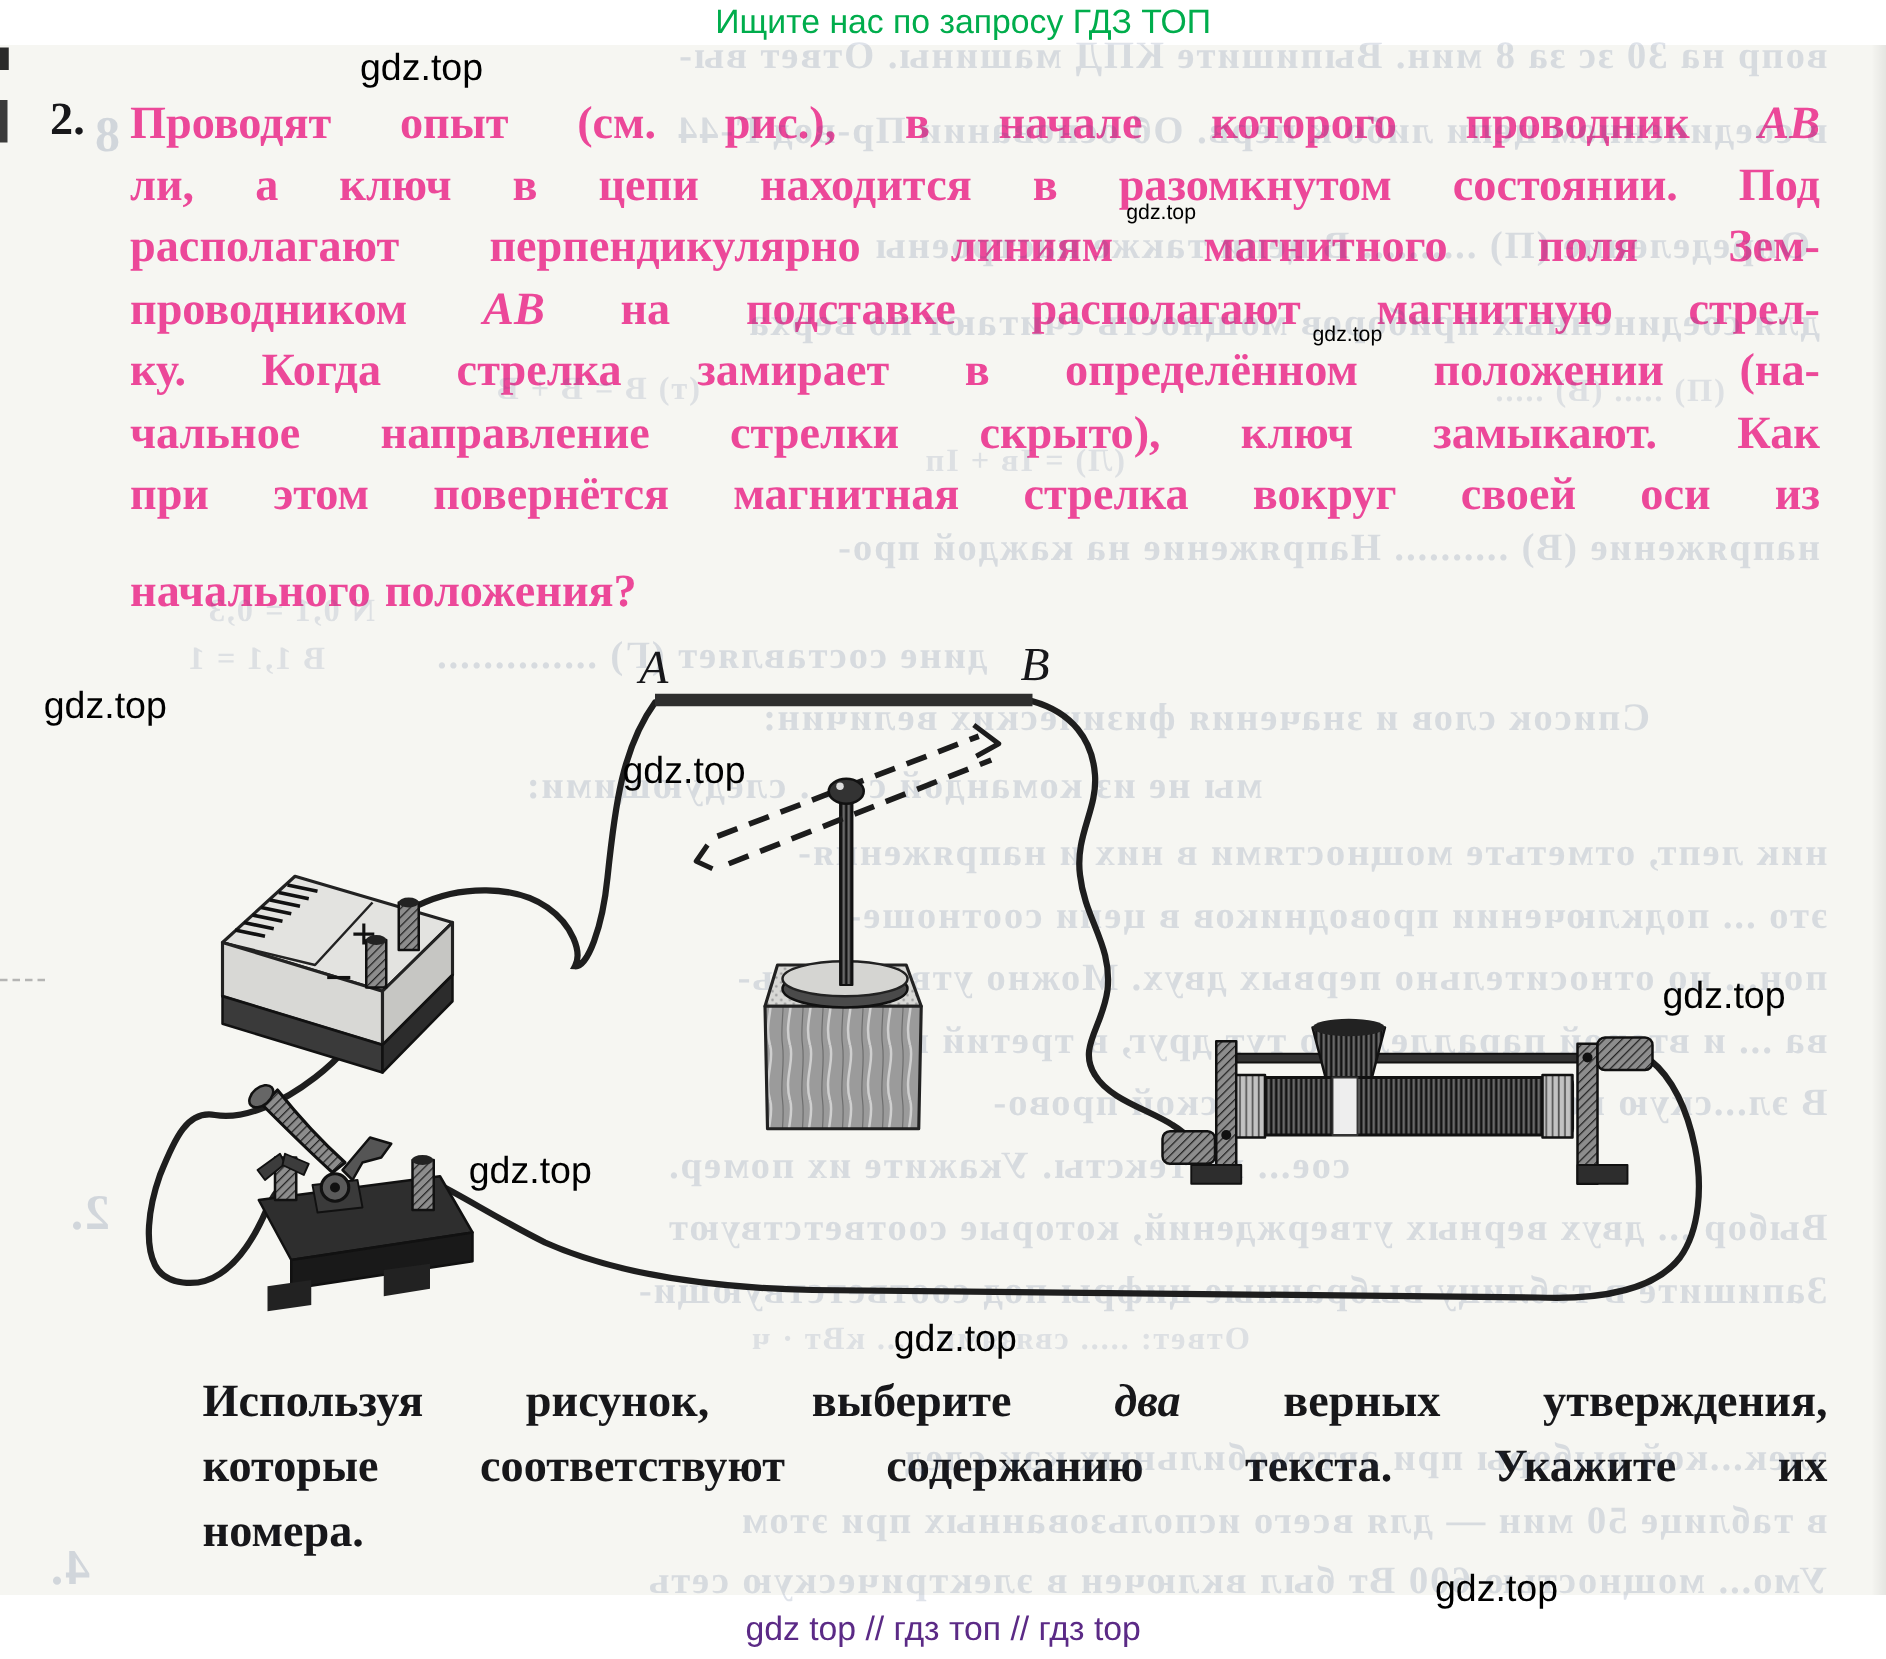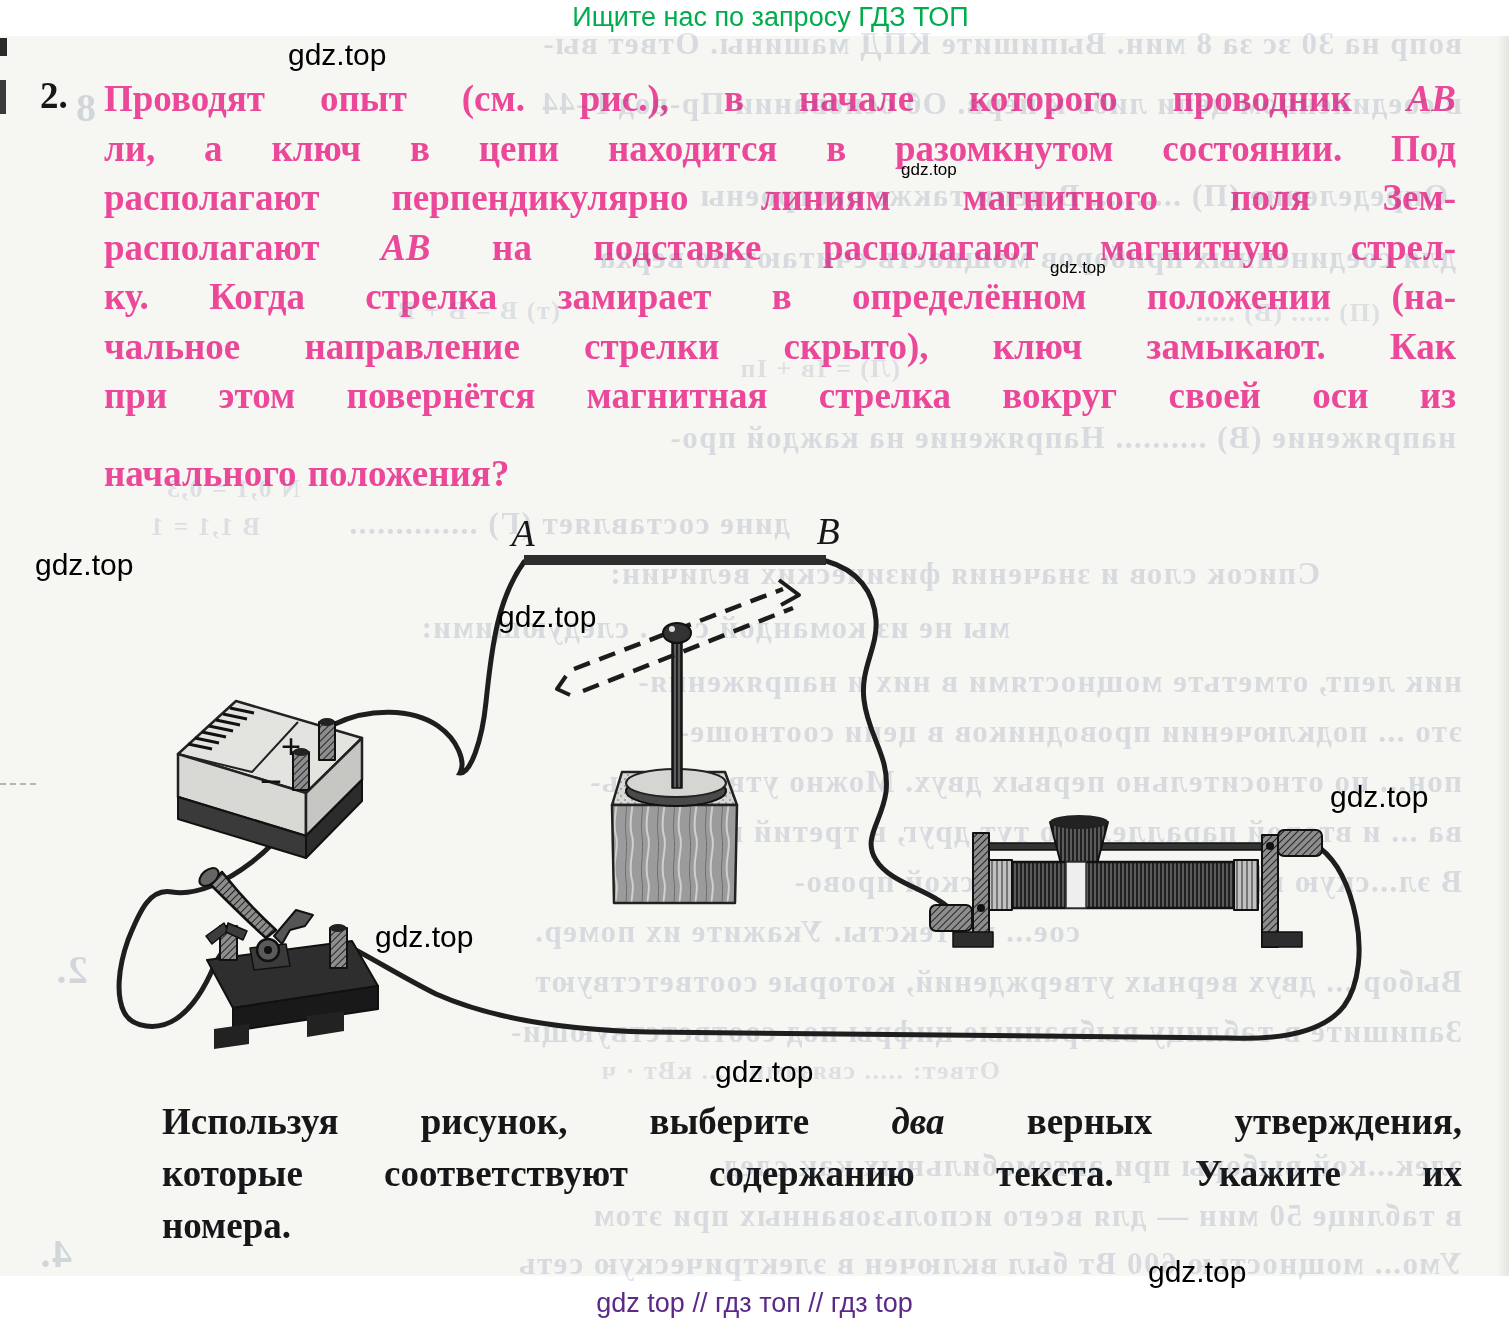--- a/index.html
+++ b/index.html
@@ -198,21 +198,21 @@
     </g>
   </svg>
 
   <div class="promo">Ищите нас по запросу ГДЗ ТОП</div>
 
   <div class="problem-number">2.</div>
   <div class="ptext">
     <div class="ln"><span>Проводят опыт (см. рис.), в начале которого проводник </span><em>АВ</em><span></span></div>
     <div class="ln"><span>ли, а ключ в цепи находится в разомкнутом состоянии. Под</span><em></em><span></span></div>
     <div class="ln"><span>располагают перпендикулярно линиям магнитного поля Зем-</span><em></em><span></span></div>
-    <div class="ln"><span>располагают </span><em>АВ</em><span> на подставке располагают магнитную стрел-</span></div>
+    <div class="ln"><span>проводником </span><em>АВ</em><span> на подставке располагают магнитную стрел-</span></div>
     <div class="ln"><span>ку. Когда стрелка замирает в определённом положении (на-</span><em></em><span></span></div>
     <div class="ln"><span>чальное направление стрелки скрыто), ключ замыкают. Как</span><em></em><span></span></div>
     <div class="ln"><span>при этом повернётся магнитная стрелка вокруг своей оси из</span><em></em><span></span></div>
     <div class="ln last"><span>начального положения?</span><em></em><span></span></div>
   </div>
 
   <div class="qtext">
     <div class="ln"><span>Используя рисунок, выберите </span><em style="font-weight:bold">два</em><span> верных утверждения,</span></div>
     <div class="ln"><span>которые соответствуют содержанию текста. Укажите их</span><em></em><span></span></div>
     <div class="ln last"><span>номера.</span><em></em><span></span></div>

